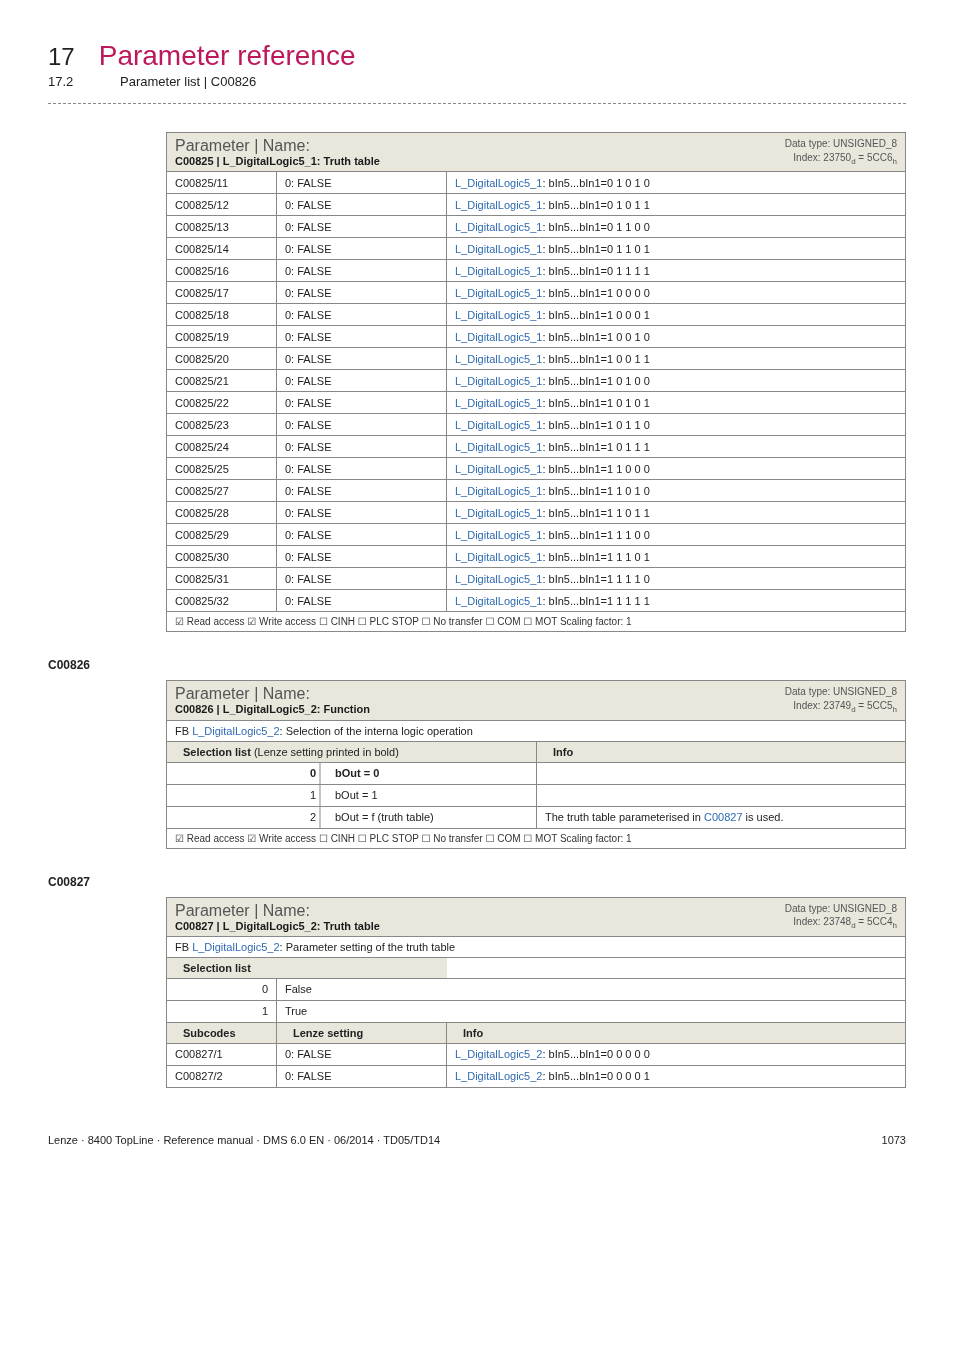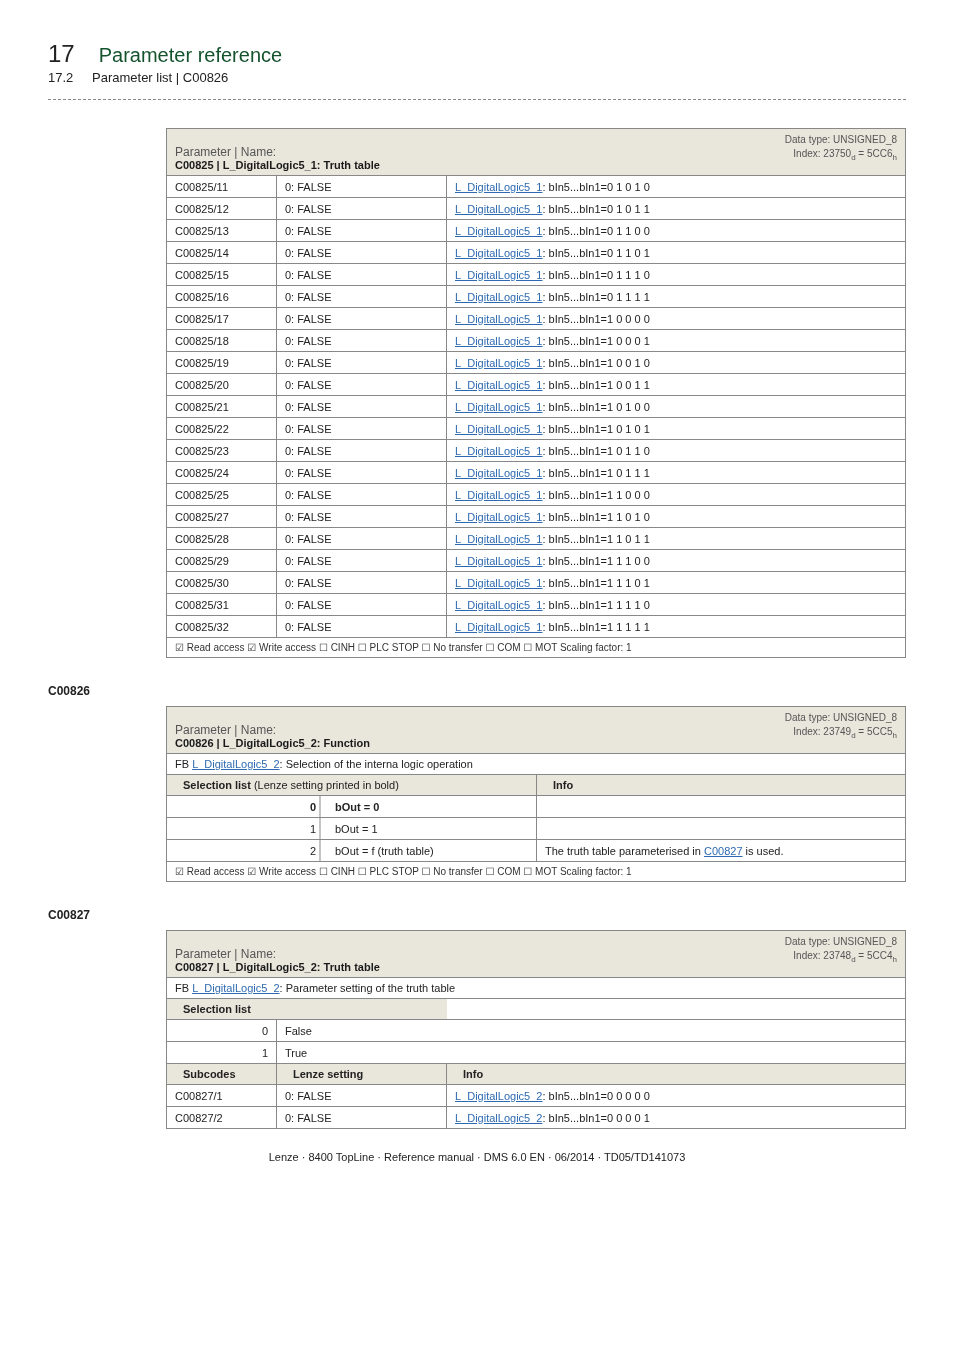--- a/index.html
+++ b/index.html
@@ -8,22 +8,22 @@
     font-family: "Segoe UI", Arial, sans-serif;
     color: #222;
     width: 954px;
     background: #fff;
     padding: 40px 48px 30px 48px;
     font-size: 12px;
   }
   .page-head { margin-bottom: 6px; }
   .chap-line { display: flex; align-items: baseline; gap: 24px; }
   .chap-num { font-size: 24px; font-weight: 400; color: #222; }
-  .chap-title { font-size: 20px; font-weight: 400; color: #14532d; }
-  .sub-line { display: flex; align-items: baseline; margin-top: 2px; }
+  .chap-title { font-size: 28px; font-weight: 400; color: #be185d; }
+  .sub-line { display: flex; align-items: baseline; gap: 28px; margin-top: 2px; }
   .sec-num { font-size: 13px; color: #222; width: 44px; }
   .sec-title { font-size: 13px; color: #222; }
   .dash-rule {
     margin: 14px 0 28px 0;
     border: none;
     border-top: 1px dashed #888;
     height: 0;
   }
 
   .param-table {
@@ -33,32 +33,32 @@
     border-collapse: collapse;
     font-size: 11px;
   }
   .param-table td { border: 1px solid #888; vertical-align: middle; }
   .param-table .hdr {
     background: #e9e6dc;
     padding: 4px 8px;
     font-size: 11px;
   }
   .hdr-flex { display: flex; justify-content: space-between; align-items: flex-start; }
-  .hdr-left .pn { font-size: 12px; color: #555; margin-top: 12px; }
+  .hdr-left .pn { font-size: 16px; color: #555; }
   .hdr-left .pt { font-weight: 700; font-size: 11px; color: #1a1a1a; }
   .hdr-right { text-align: right; font-size: 10px; color: #555; line-height: 1.35; }
   .hdr-right .idx { white-space: nowrap; }
   .subsc { font-size: 8px; vertical-align: sub; }
 
   .param-table .row td { padding: 3px 8px; height: 22px; }
   .param-table .col-code { width: 110px; }
   .param-table .col-val  { width: 170px; }
   .param-table .col-desc {  }
 
-  a.lnk { color: #2e6ab1; text-decoration: underline; }
+  a.lnk { color: #2e6ab1; }
   .desc-txt { color: #222; }
 
   .param-table .footer-row td {
     padding: 4px 8px;
     font-size: 10px;
     color: #333;
     background: #fff;
   }
   .check { font-family: "Segoe UI Symbol", Arial; }
 
@@ -69,22 +69,22 @@
   }
 
   
   .two-col td.col-a { width: 370px; }
   .two-col td.col-b { }
 
   .headcell { background: #e9e6dc; font-weight: 700; padding: 4px 16px; }
   .plaincell { padding: 4px 8px; }
 
   .page-footer {
-    display:flex; justify-content: center;
-    margin-top: 22px;
+    display:flex; justify-content: space-between;
+    margin-top: 46px;
     font-size: 11px; color: #222;
   }
   .page-footer .pnum { font-weight: 400; }
 </style>
 </head>
 <body>
 
 <div class="page-head">
   <div class="chap-line">
     <span class="chap-num">17</span>
@@ -131,25 +131,20 @@
         <td class="col-code">C00825/13</td>
         <td class="col-val">0: FALSE</td>
         <td class="col-desc"><a class="lnk">L_DigitalLogic5_1</a><span class="desc-txt">: bIn5...bIn1=0 1 1 0 0</span></td>
       </tr>
       <tr class="row">
         <td class="col-code">C00825/14</td>
         <td class="col-val">0: FALSE</td>
         <td class="col-desc"><a class="lnk">L_DigitalLogic5_1</a><span class="desc-txt">: bIn5...bIn1=0 1 1 0 1</span></td>
       </tr>
       <tr class="row">
-        <td class="col-code">C00825/15</td>
-        <td class="col-val">0: FALSE</td>
-        <td class="col-desc"><a class="lnk">L_DigitalLogic5_1</a><span class="desc-txt">: bIn5...bIn1=0 1 1 1 0</span></td>
-      </tr>
-      <tr class="row">
         <td class="col-code">C00825/16</td>
         <td class="col-val">0: FALSE</td>
         <td class="col-desc"><a class="lnk">L_DigitalLogic5_1</a><span class="desc-txt">: bIn5...bIn1=0 1 1 1 1</span></td>
       </tr>
       <tr class="row">
         <td class="col-code">C00825/17</td>
         <td class="col-val">0: FALSE</td>
         <td class="col-desc"><a class="lnk">L_DigitalLogic5_1</a><span class="desc-txt">: bIn5...bIn1=1 0 0 0 0</span></td>
       </tr>
       <tr class="row">

